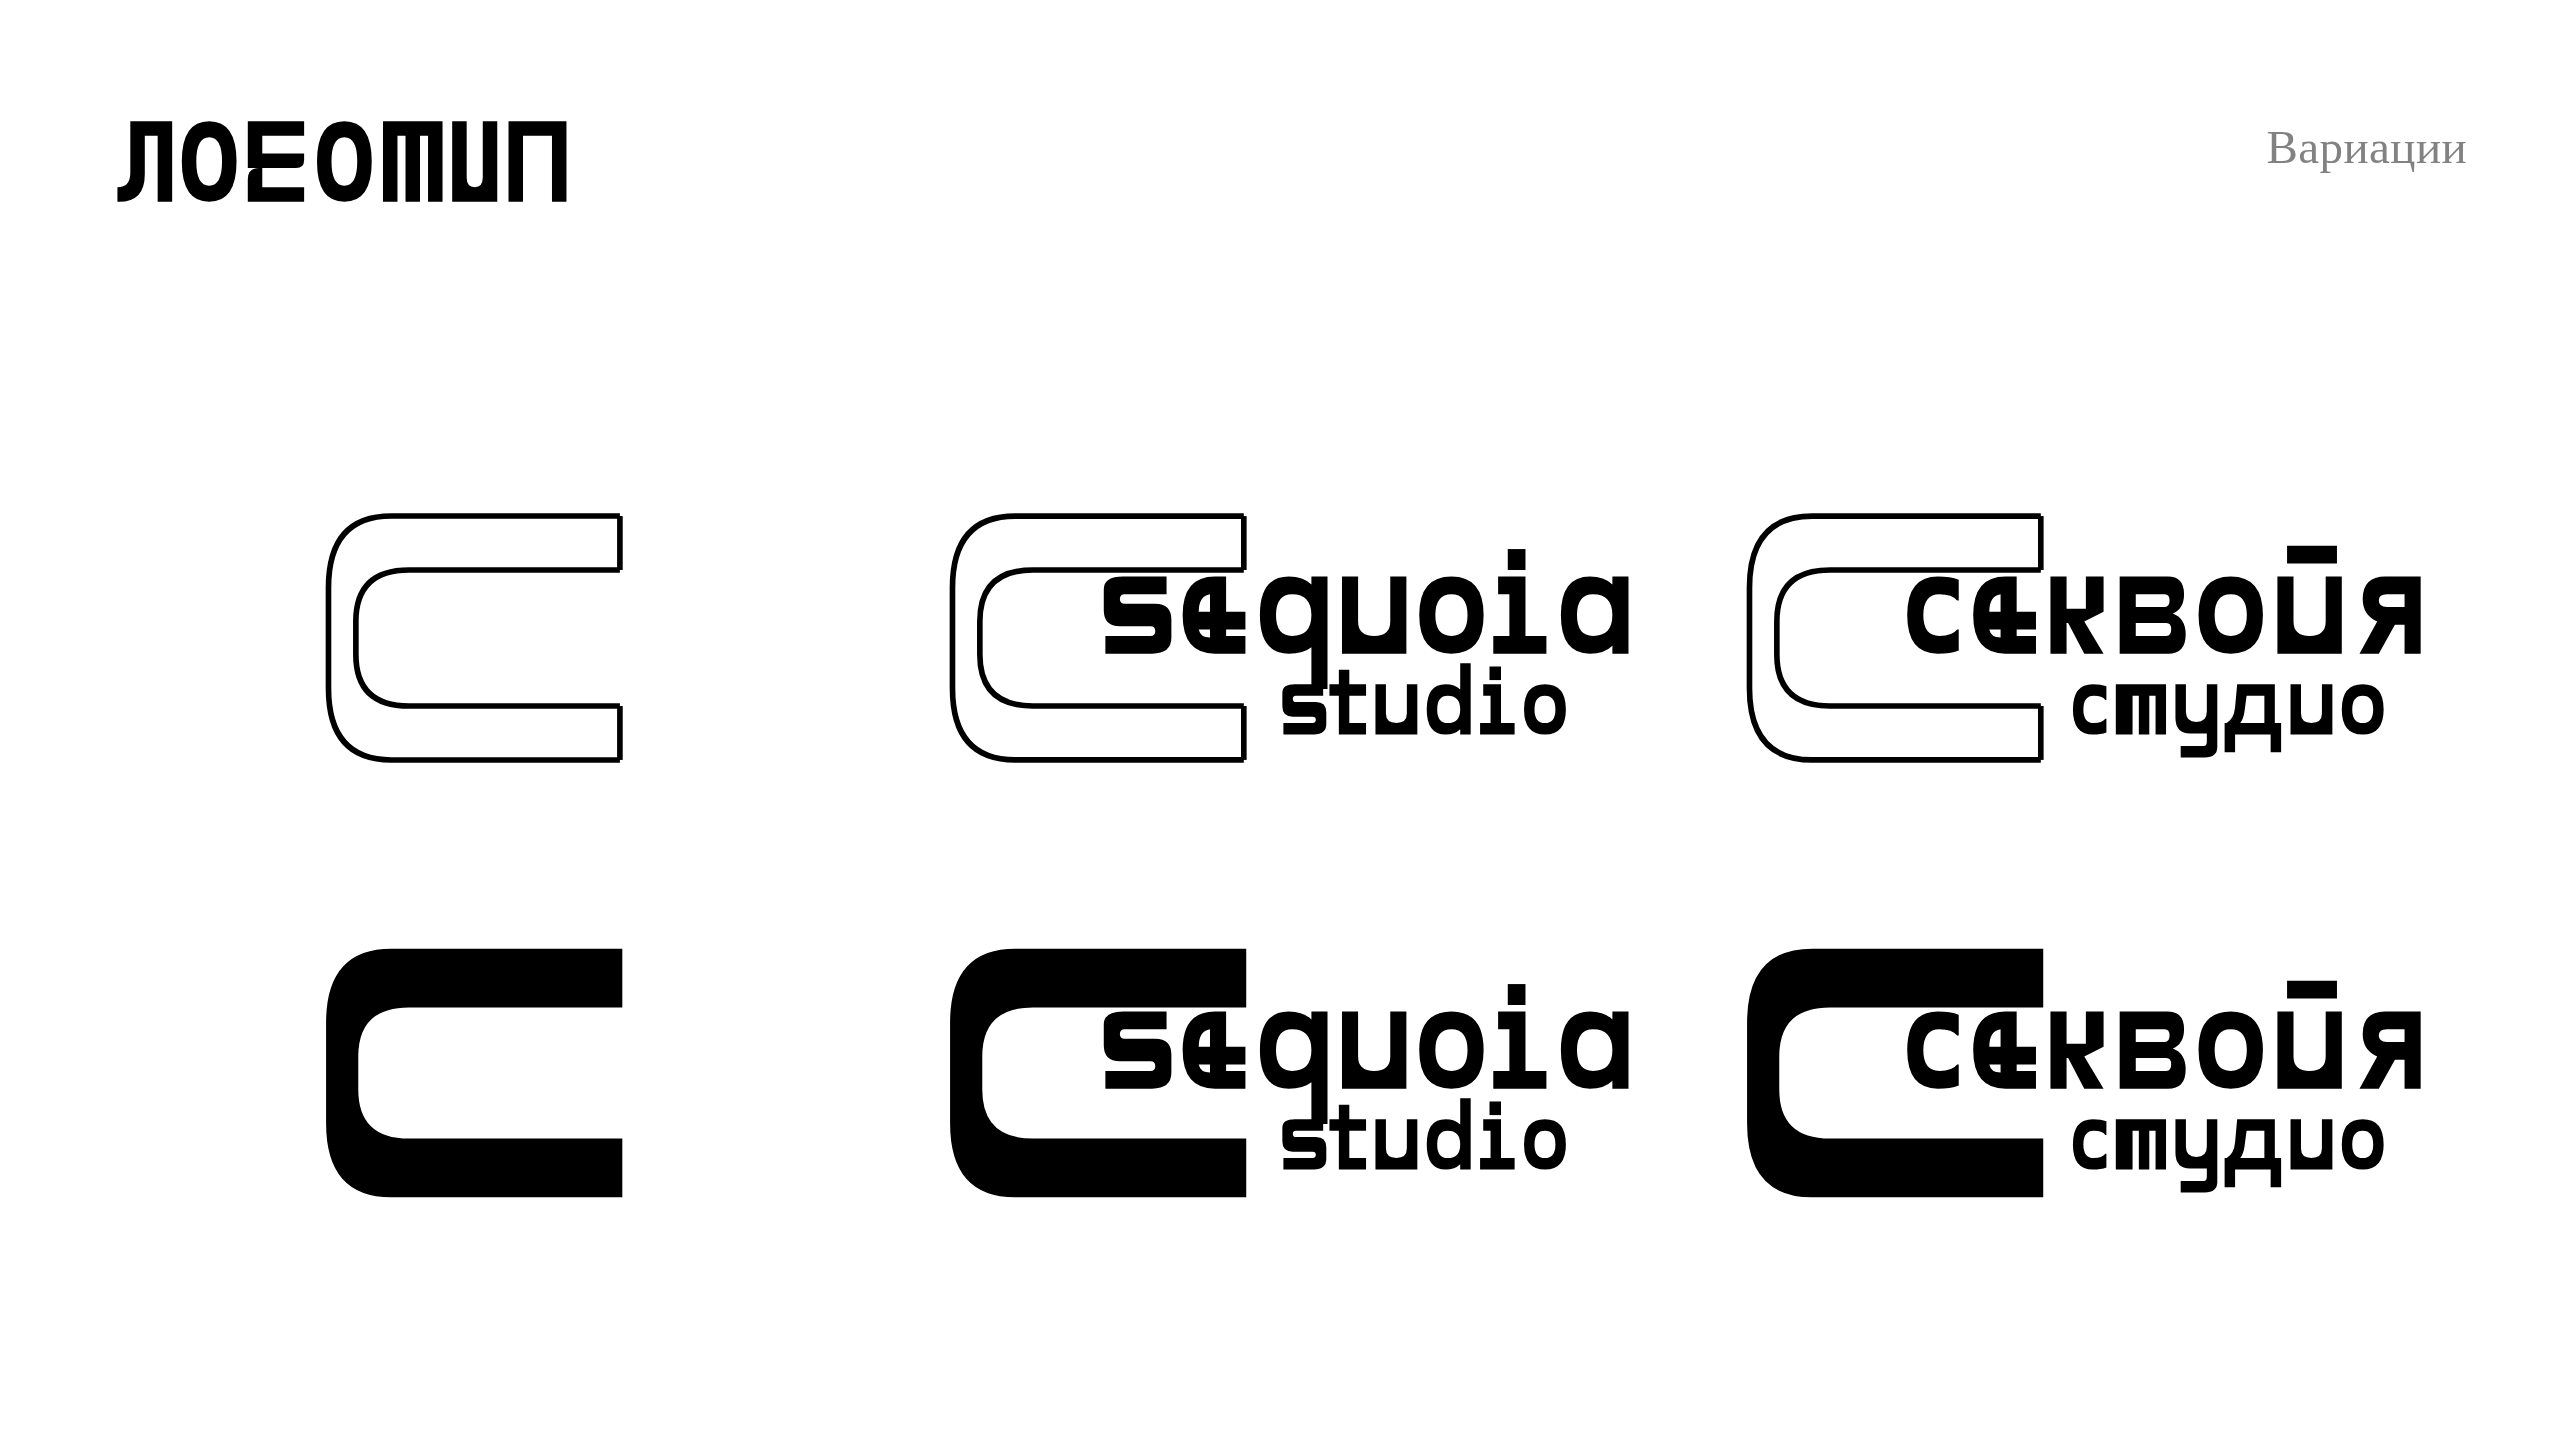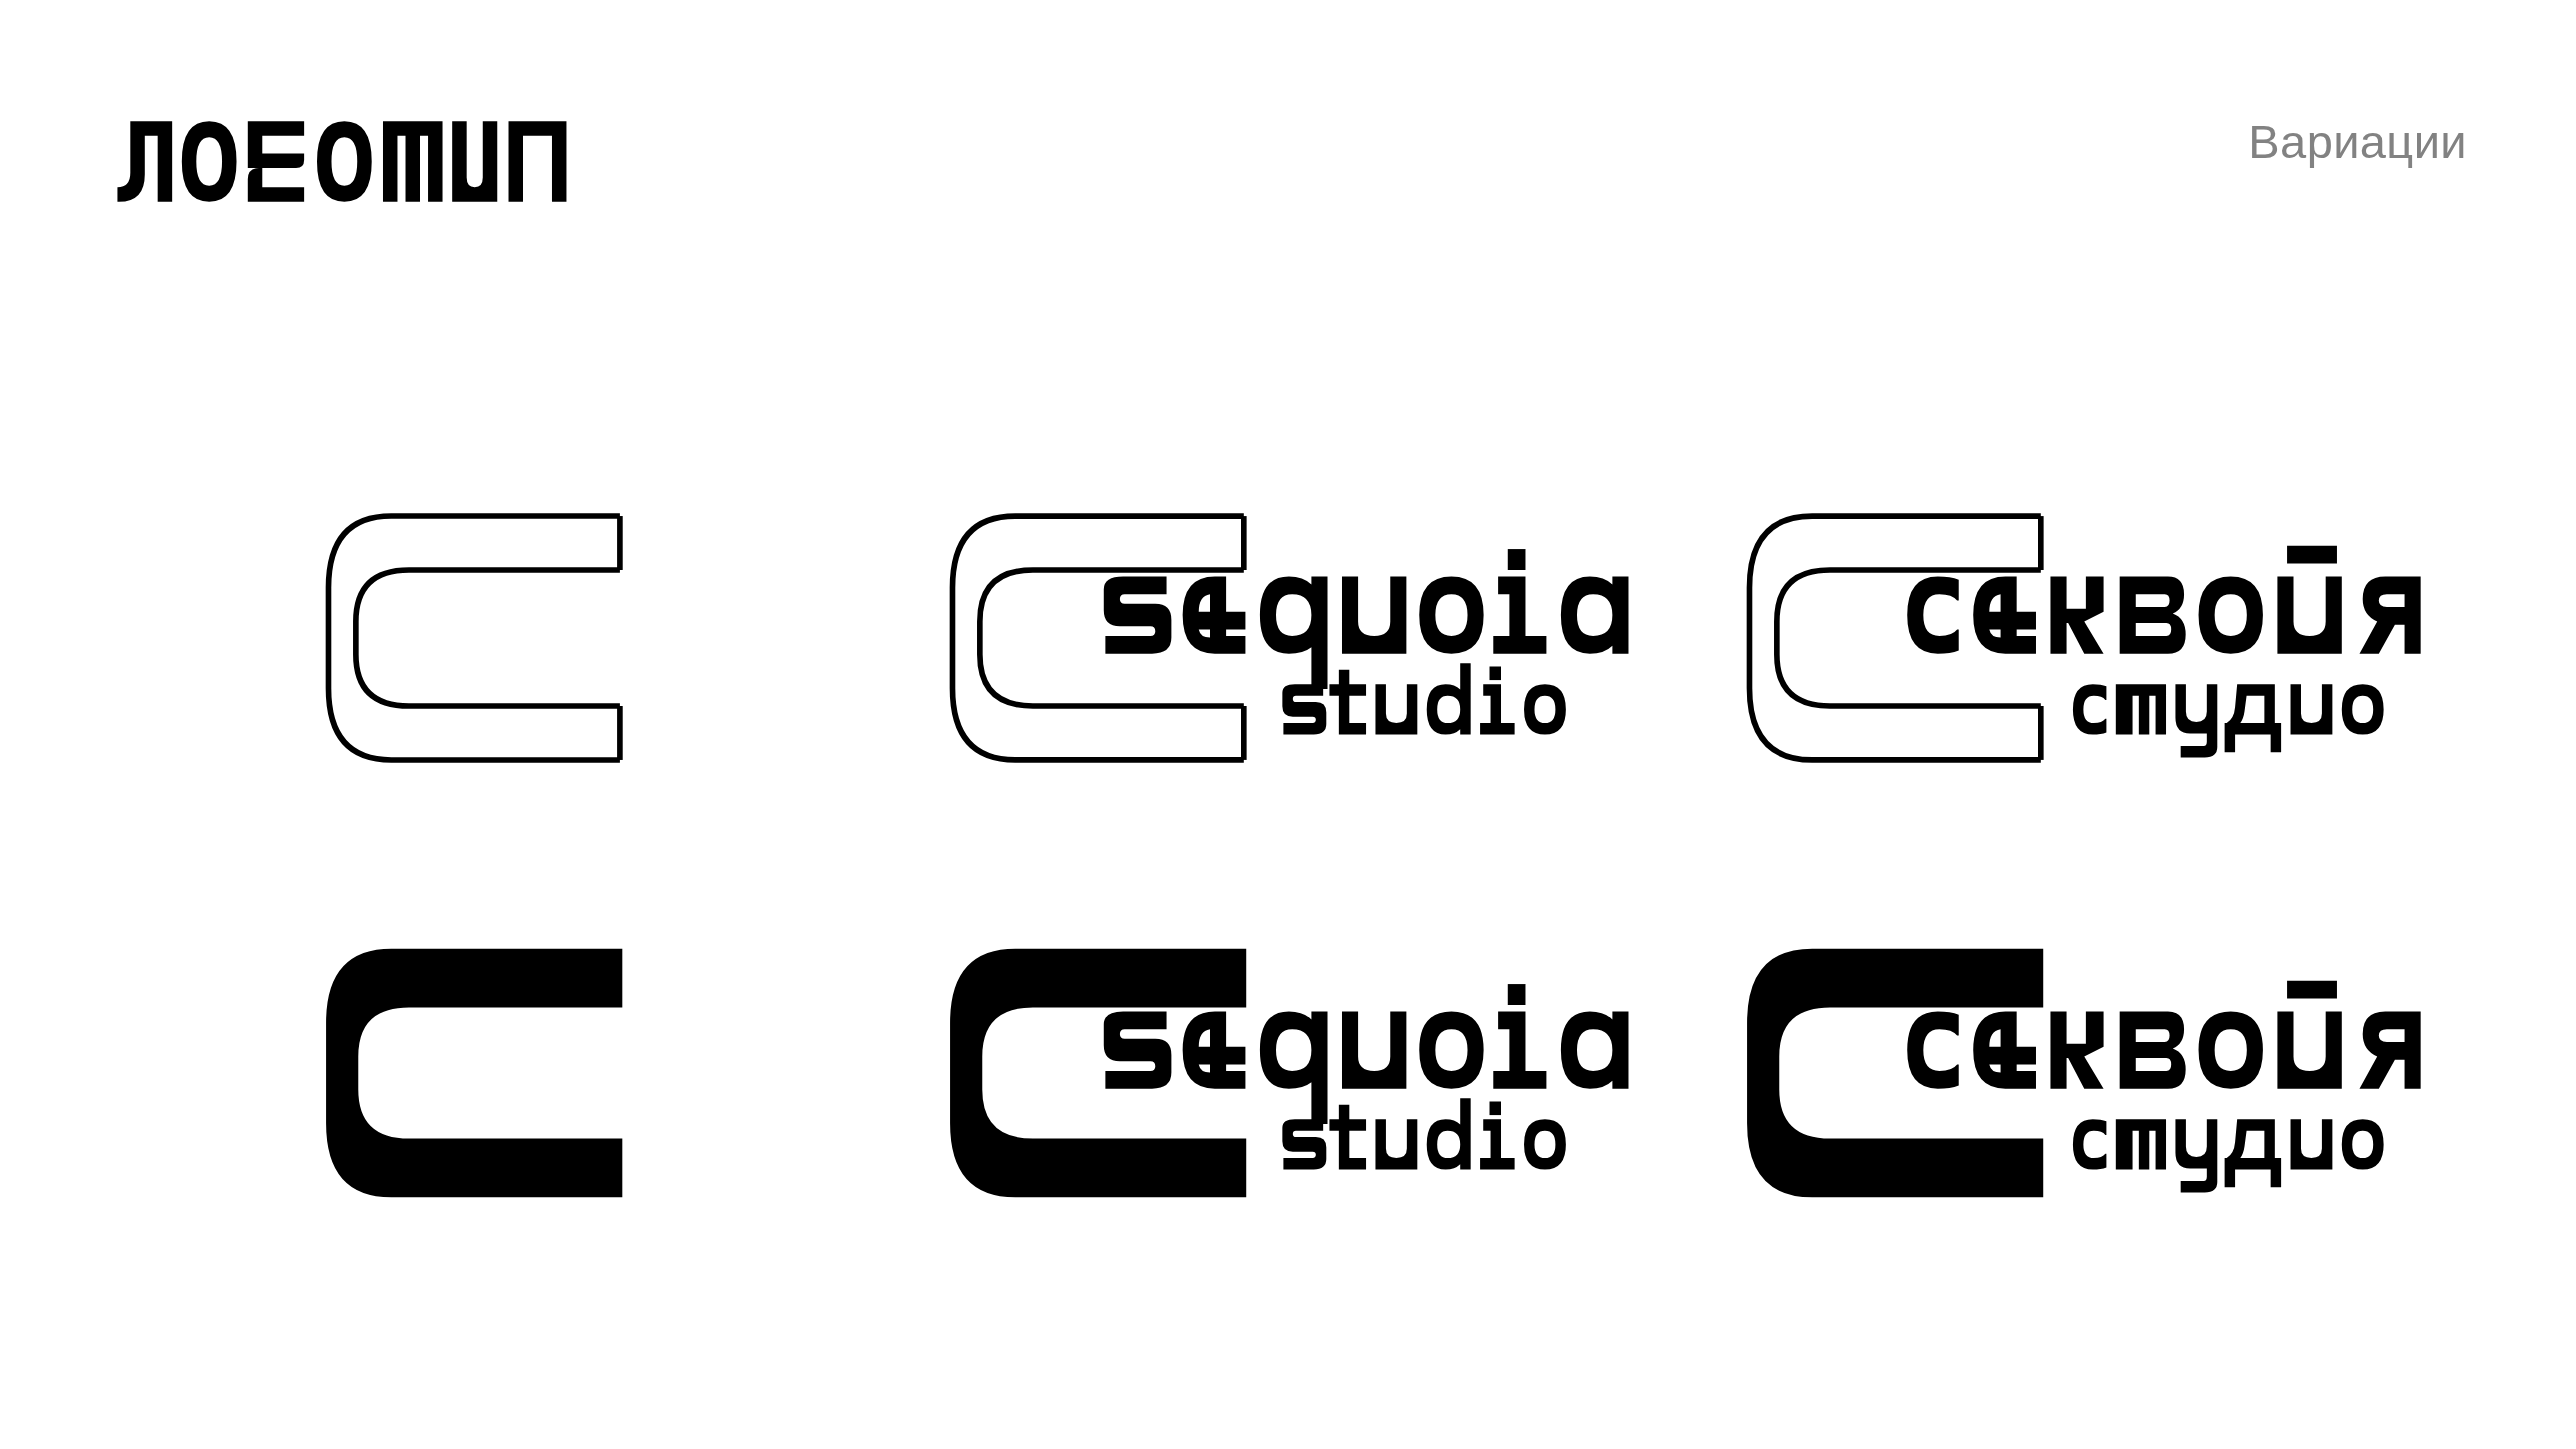--- a/index.html
+++ b/index.html
@@ -28,22 +28,22 @@
     left: 111px;
     top: 121px;
     width: 515px;
     height: 81px;
   }
   #page-title svg { display: block; width: 100%; height: 100%; }
 
   #header-subtitle {
     position: absolute;
     right: 109px;
-    top: 118px;
-    font-family: Liberation Sans, sans-serif;
+    top: 124px;
+    font-family: Liberation Serif, serif;
     font-size: 47px;
     font-weight: 400;
     color: #828282;
     letter-spacing: 0.4px;
     white-space: nowrap;
     line-height: 1;
   }
 
   
   #variants-grid {

